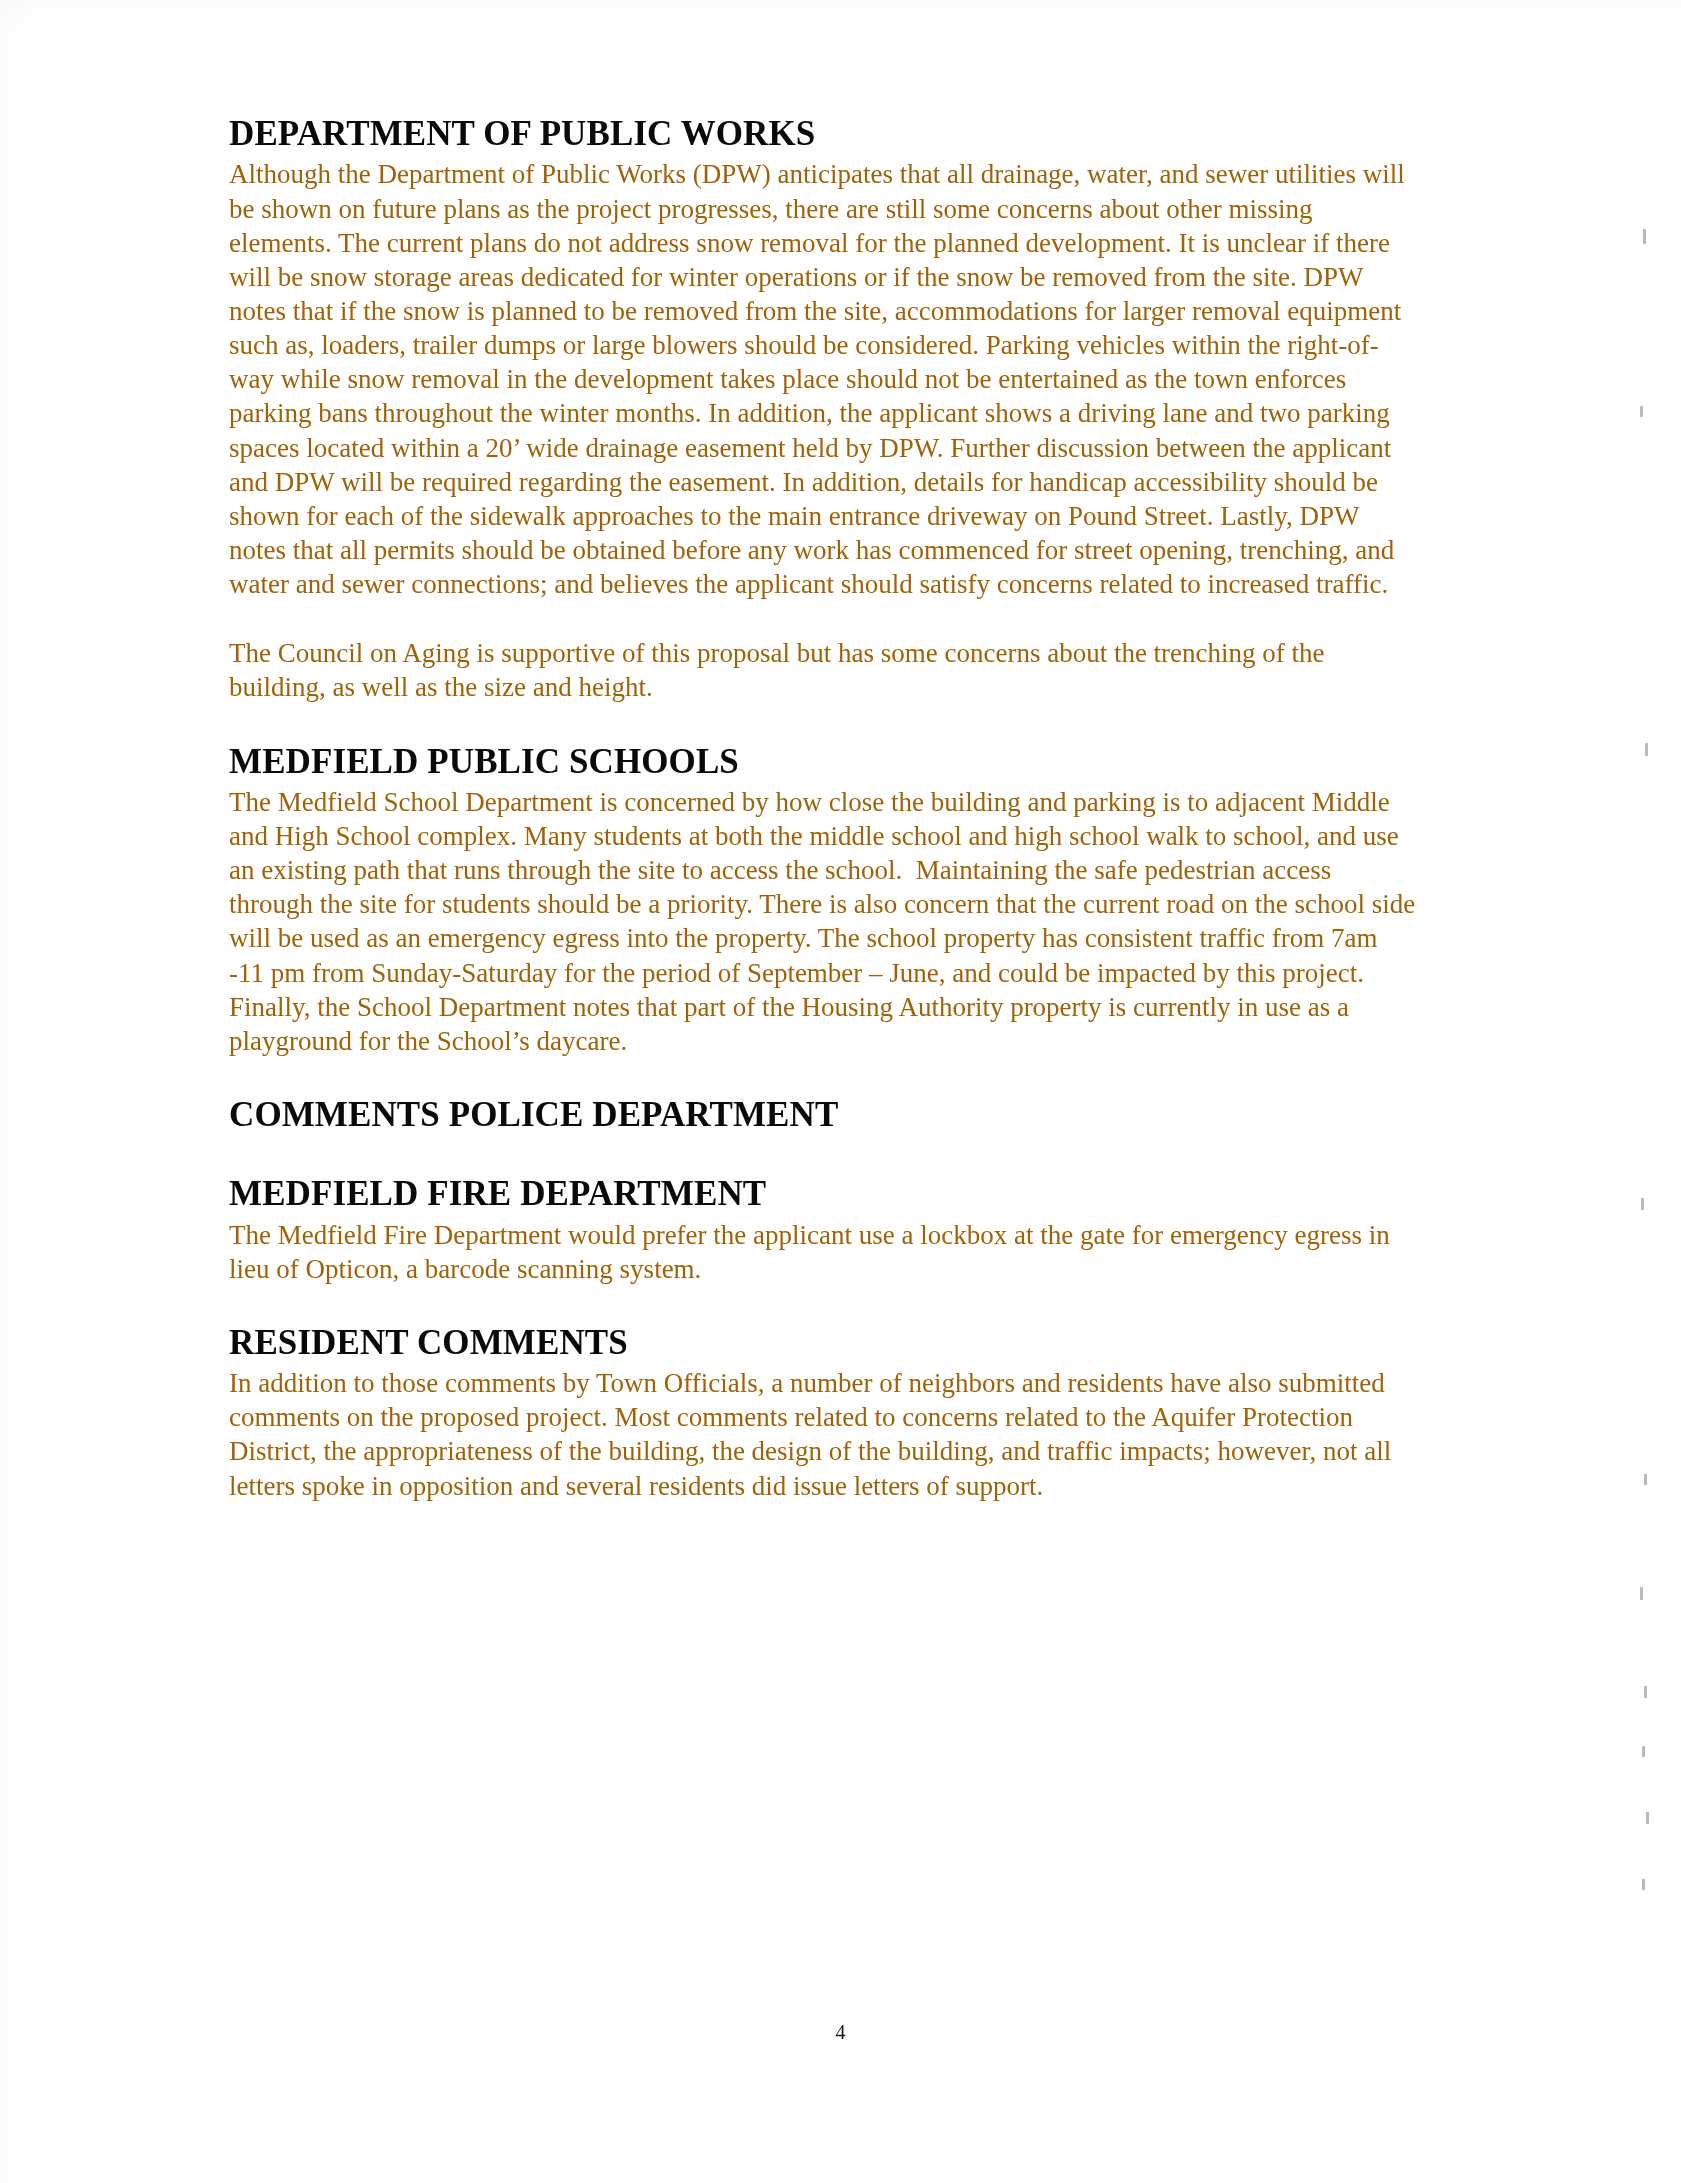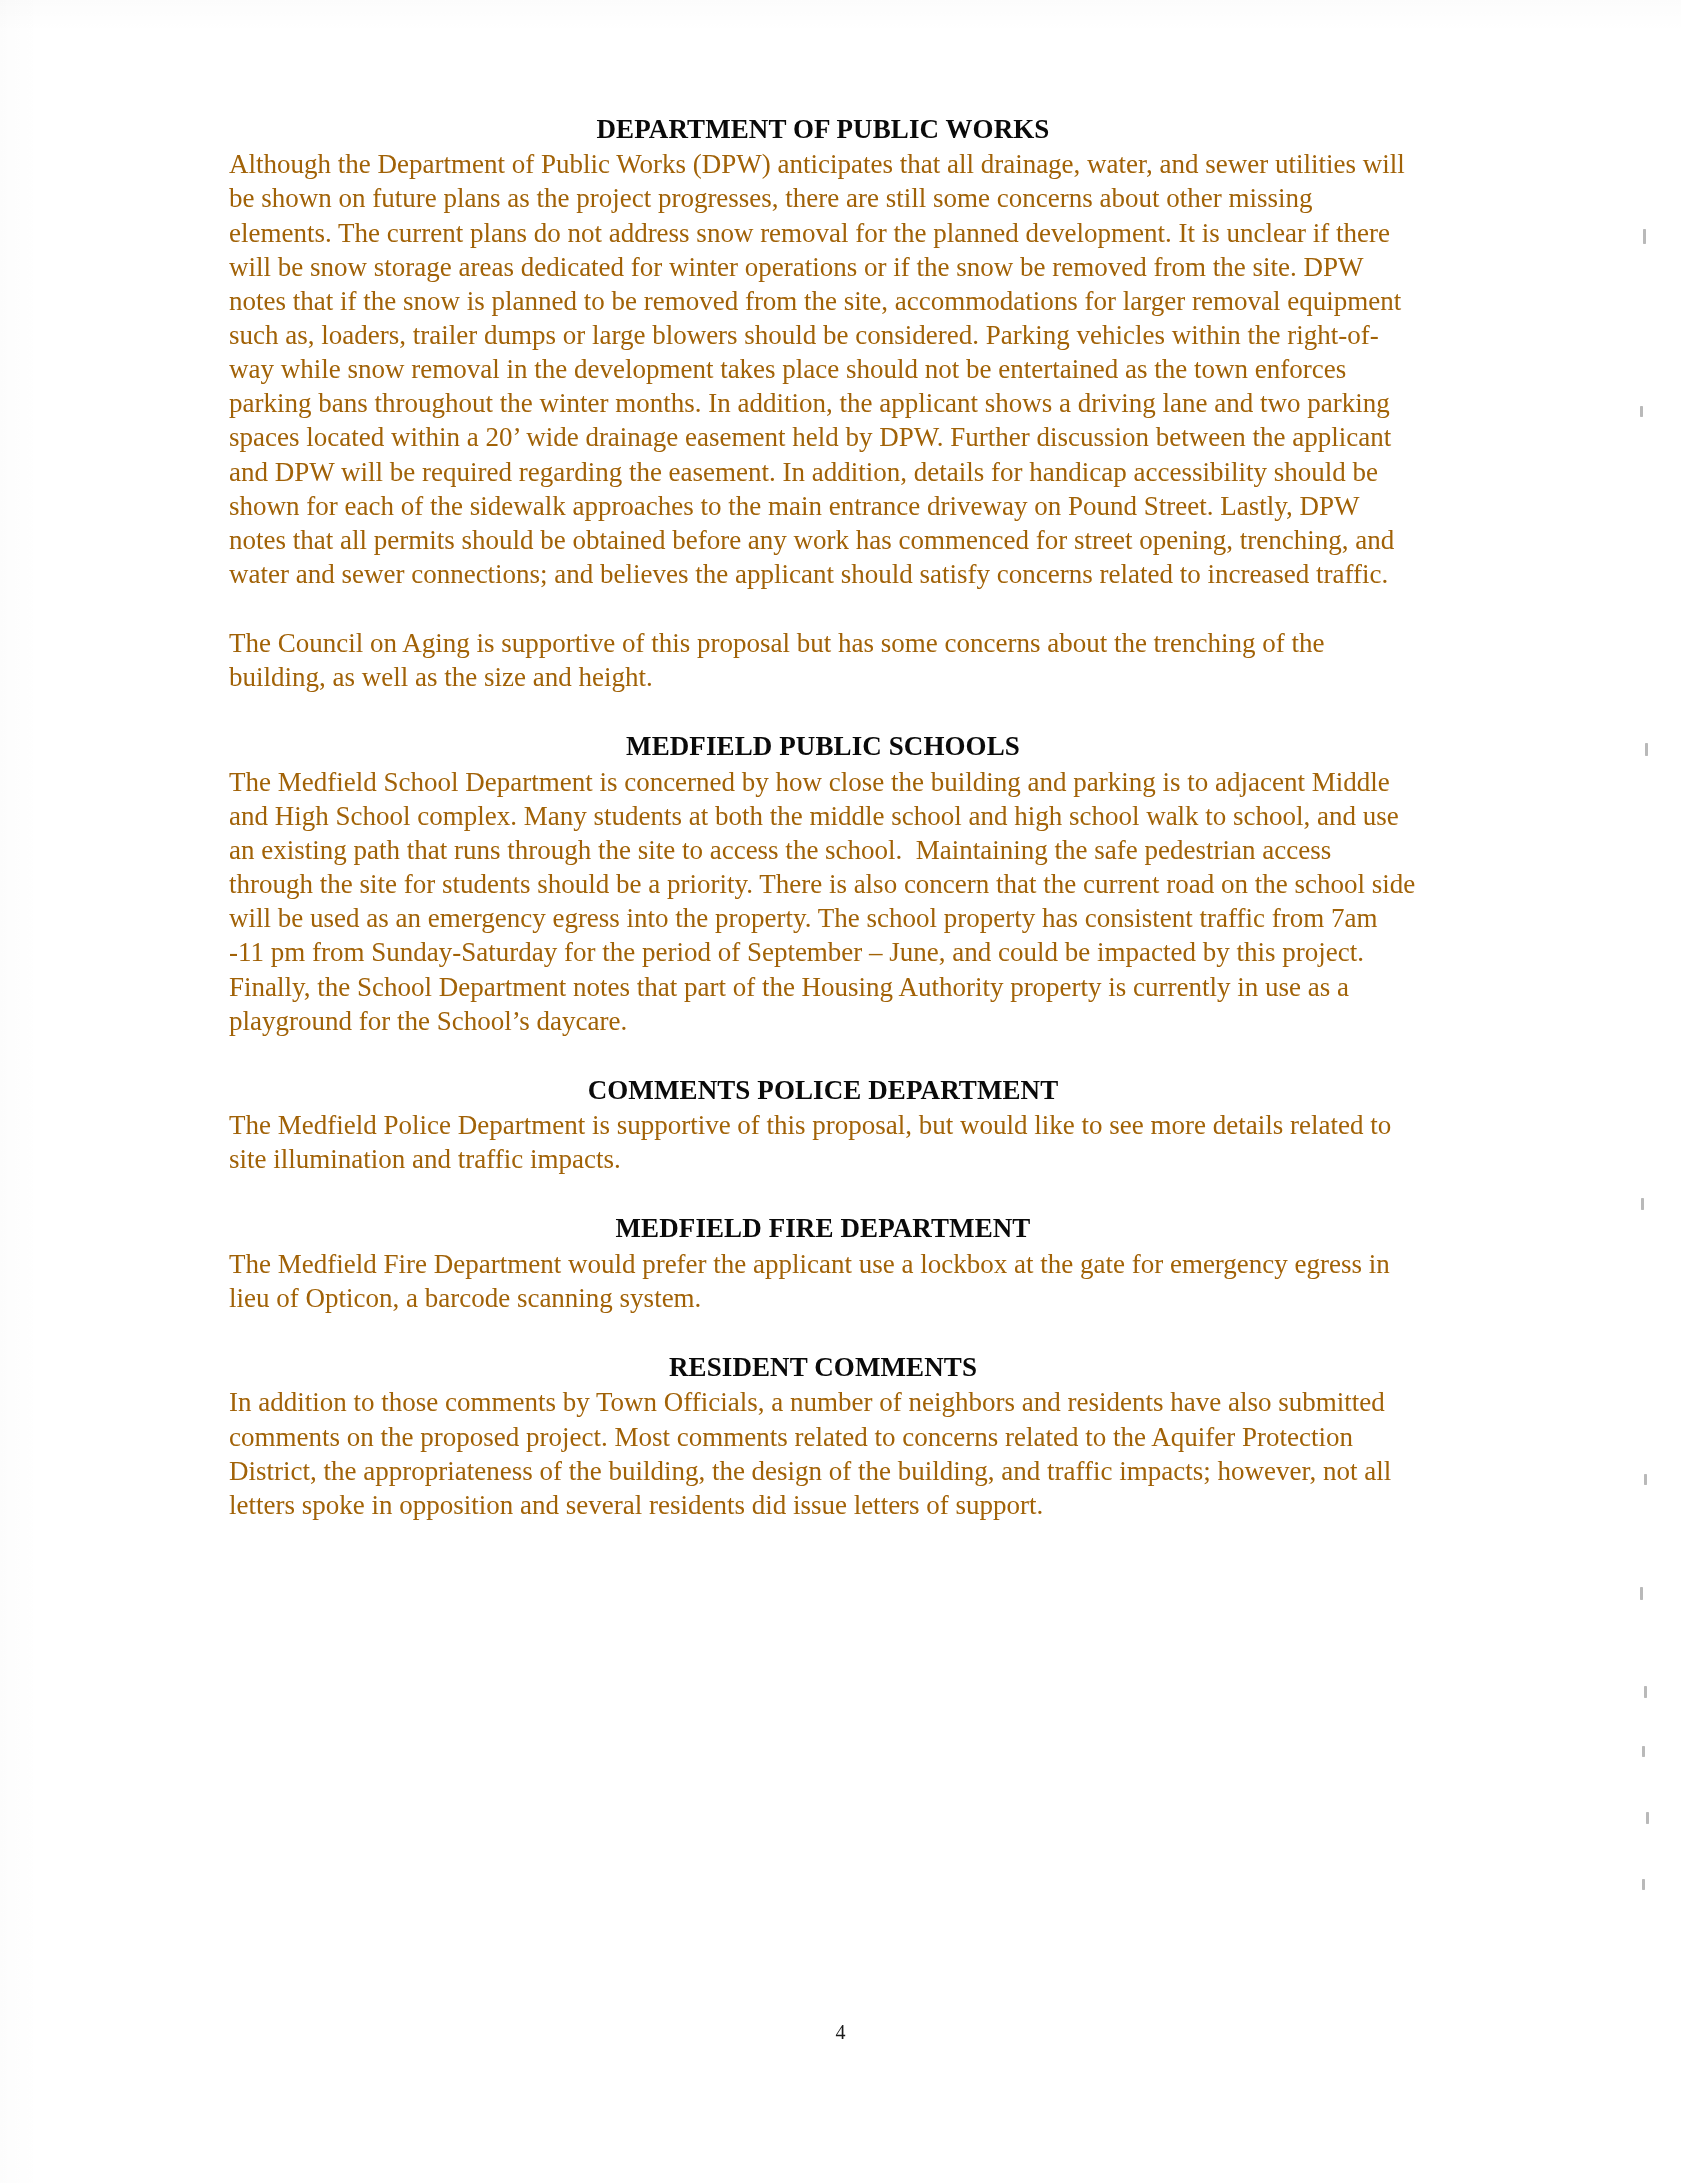--- a/index.html
+++ b/index.html
@@ -39,27 +39,26 @@
   }
 
   .section {
     margin: 0 0 35px 0;
   }
   .section:last-of-type {
     margin-bottom: 16px;
   }
 
   .heading {
-    font-size: 27px;
+    font-size: 35px;
     font-weight: bold;
     line-height: 1.26;
     letter-spacing: 0.1px;
     margin: 0 0 1.3px 0;
     color: #0a0a0a;
-    text-align: center;
   }
 
   .body {
     font-size: 27px;
     line-height: 1.265;
     margin: 0;
     text-align: left;
     color: #a16207;
     white-space: pre-wrap;
   }
@@ -110,21 +109,20 @@
       <p class="body">The Council on Aging is supportive of this proposal but has some concerns about the trenching of the building, as well as the size and height.</p>
     </div>
 
     <div class="section">
       <h2 class="heading">MEDFIELD PUBLIC SCHOOLS</h2>
       <p class="body">The Medfield School Department is concerned by how close the building and parking is to adjacent Middle and High School complex. Many students at both the middle school and high school walk to school, and use an existing path that runs through the site to access the school.  Maintaining the safe pedestrian access through the site for students should be a priority. There is also concern that the current road on the school side will be used as an emergency egress into the property. The school property has consistent traffic from 7am -11 pm from Sunday-Saturday for the period of September – June, and could be impacted by this project. Finally, the School Department notes that part of the Housing Authority property is currently in use as a playground for the School’s daycare.</p>
     </div>
 
     <div class="section">
       <h2 class="heading">COMMENTS POLICE DEPARTMENT</h2>
-      <p class="body">The Medfield Police Department is supportive of this proposal, but would like to see more details related to site illumination and traffic impacts.</p>
     </div>
 
     <div class="section">
       <h2 class="heading">MEDFIELD FIRE DEPARTMENT</h2>
       <p class="body">The Medfield Fire Department would prefer the applicant use a lockbox at the gate for emergency egress in lieu of Opticon, a barcode scanning system.</p>
     </div>
 
     <div class="section">
       <h2 class="heading">RESIDENT COMMENTS</h2>
       <p class="body">In addition to those comments by Town Officials, a number of neighbors and residents have also submitted comments on the proposed project. Most comments related to concerns related to the Aquifer Protection District, the appropriateness of the building, the design of the building, and traffic impacts; however, not all letters spoke in opposition and several residents did issue letters of support.</p>

